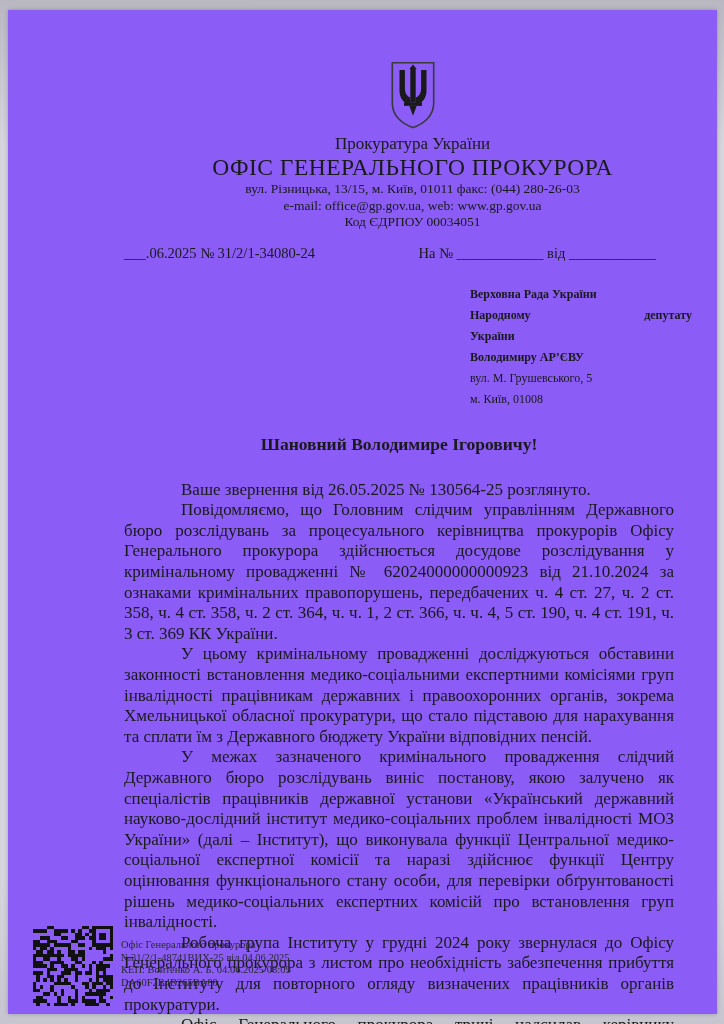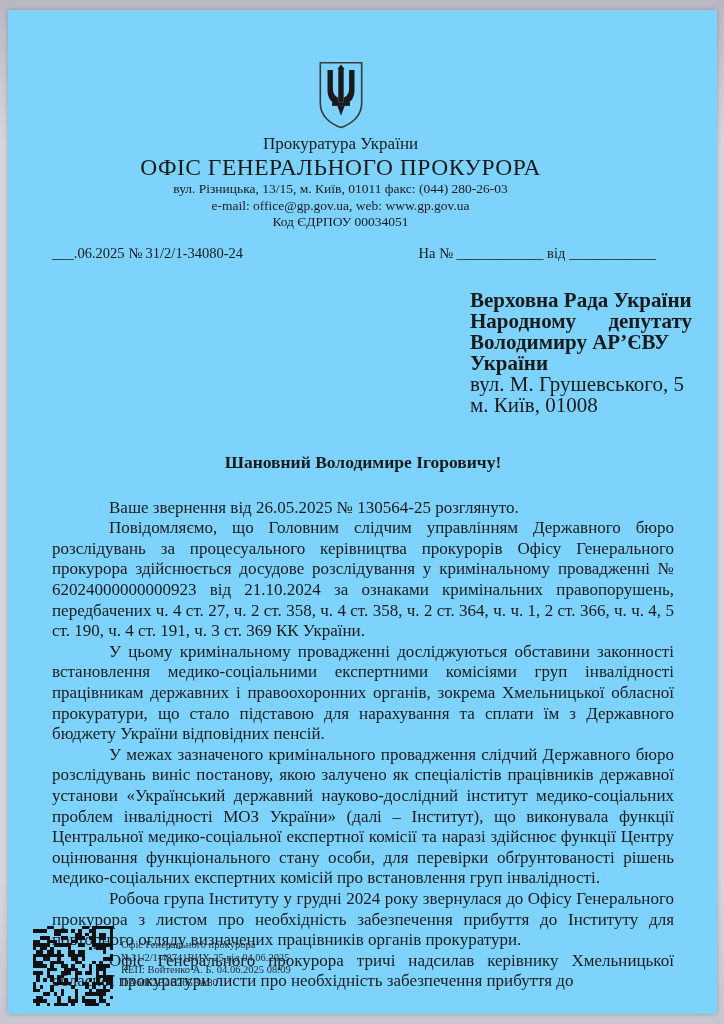--- a/index.html
+++ b/index.html
@@ -5,43 +5,43 @@
   html,body{margin:0;padding:0;}
   body{
     width:724px;height:1024px;overflow:hidden;
     background:linear-gradient(180deg,#b9b8c2 0%,#d6d5dd 14%,#d6d5dd 86%,#c7c6d0 100%);
     font-family:"Liberation Serif","DejaVu Serif",serif;
     color:#1a1a1a;
   }
   .photo{position:relative;width:724px;height:1024px;}
   .page{
     position:absolute;left:8px;top:10px;right:7px;bottom:10px;
-    background:#7dd3fc;
+    background:#8b5cf6;
     box-shadow:0 0 4px rgba(60,60,80,.35);
-    padding:50px 43px 0 44px;
+    padding:50px 43px 0 116px;
     box-sizing:border-box;
   }
   .header{width:577px;text-align:center;}
   .emblem{display:inline-block;width:54px;height:70px;margin-bottom:2px;}
   .org-small{font-size:17px;line-height:20px;}
   .org-name{font-size:23.5px;line-height:27px;letter-spacing:.5px;white-space:nowrap;}
   .addr{font-size:13.5px;line-height:16.5px;}
   .ref-row{
     display:flex;justify-content:space-between;align-items:baseline;
     margin-top:14px;font-size:14.5px;
   }
   .ref-right{padding-right:18px;}
   .recipient{
-    width:222px;margin:28px -18px 0 auto;
-    font-size:21px;line-height:21px;
+    width:222px;margin:22px -18px 0 auto;
+    font-size:12px;line-height:21px;
   }
   .recipient .b{font-weight:bold;}
   .jline{display:flex;justify-content:space-between;font-weight:bold;align-items:flex-end;}
   .salutation{
-    margin-top:36px;text-align:center;font-weight:bold;font-size:17.5px;
+    margin-top:24px;text-align:center;font-weight:bold;font-size:17.5px;
   }
   .body-text{margin-top:25px;}
   .body-text p{
     margin:0;font-size:17px;line-height:20.6px;
     text-align:justify;text-indent:57px;
   }
   .stamp{
     position:absolute;left:25px;top:916px;
     display:flex;align-items:flex-start;
   }
@@ -86,22 +86,22 @@
         <span>____________</span>
       </span>
     </div>
 
     <div class="recipient">
       <div class="b">Верховна Рада України</div>
       <div class="jline">
         <span>Народному</span>
         <span>депутату</span>
       </div>
+      <div class="b">України</div>
       <div class="b">Володимиру АР’ЄВУ</div>
-      <div class="b">України</div>
       <div>вул. М. Грушевського, 5</div>
       <div>м. Київ, 01008</div>
     </div>
 
     <div class="salutation">Шановний Володимире Ігоровичу!</div>
 
     <div class="body-text">
       <p>Ваше звернення від 26.05.2025 № 130564-25 розглянуто.</p>
       <p>Повідомляємо, що Головним слідчим управлінням Державного бюро розслідувань за процесуального керівництва прокурорів Офісу Генерального прокурора здійснюється досудове розслідування у кримінальному провадженні № 62024000000000923 від 21.10.2024 за ознаками кримінальних правопорушень, передбачених ч. 4 ст. 27, ч. 2 ст. 358, ч. 4 ст. 358, ч. 2 ст. 364, ч. ч. 1, 2 ст. 366, ч. ч. 4, 5 ст. 190, ч. 4 ст. 191, ч. 3 ст. 369 КК України.</p>
       <p>У цьому кримінальному провадженні досліджуються обставини законності встановлення медико-соціальними експертними комісіями груп інвалідності працівникам державних і правоохоронних органів, зокрема Хмельницької обласної прокуратури, що стало підставою для нарахування та сплати їм з Державного бюджету України відповідних пенсій.</p>

